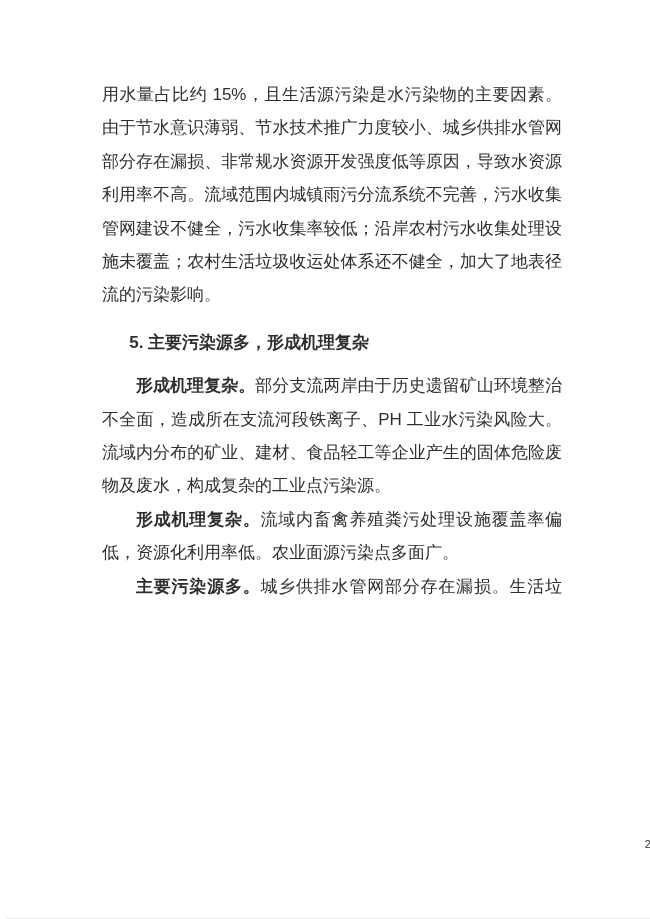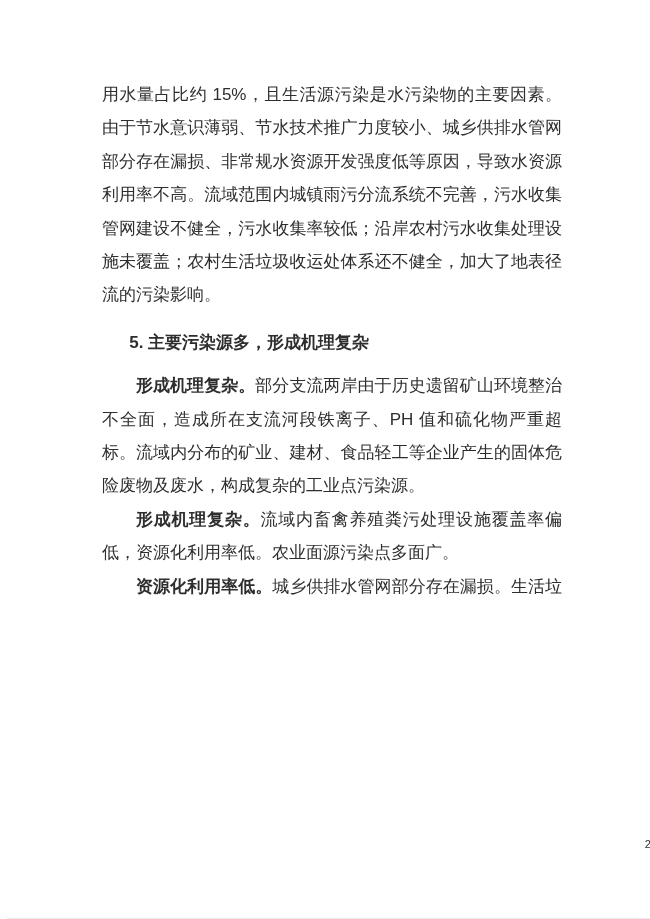--- a/index.html
+++ b/index.html
@@ -60,18 +60,18 @@
     font-family: "Liberation Sans", sans-serif;
   }
 </style>
 </head>
 <body>
 
 <div class="page">
   <div class="doc-body" id="doc-body">
       <p class="para no-indent"><span class="run">用水量占比约 15%，且生活源污染是水污染物的主要因素。由于节水意识薄弱、节水技术推广力度较小、城乡供排水管网部分存在漏损、非常规水资源开发强度低等原因，导致水资源利用率不高。流域范围内城镇雨污分流系统不完善，污水收集管网建设不健全，污水收集率较低；沿岸农村污水收集处理设施未覆盖；农村生活垃圾收运处体系还不健全，加大了地表径流的污染影响。</span></p>
       <p class="para heading"><span class="run bold">5. 主要污染源多，形成机理复杂</span></p>
-      <p class="para"><span class="run bold">形成机理复杂。</span><span class="run">部分支流两岸由于历史遗留矿山环境整治不全面，造成所在支流河段铁离子、PH 值和硫化物严重超标。流域内分布的矿业、建材、食品轻工等企业产生的固体危险废物及废水，构成复杂的工业点污染源。</span></p>
+      <p class="para"><span class="run bold">形成机理复杂。</span><span class="run">部分支流两岸由于历史遗留矿山环境整治不全面，造成所在支流河段铁离子、PH 工业水污染风险大。流域内分布的矿业、建材、食品轻工等企业产生的固体危险废物及废水，构成复杂的工业点污染源。</span></p>
       <p class="para"><span class="run bold">形成机理复杂。</span><span class="run">流域内畜禽养殖粪污处理设施覆盖率偏低，资源化利用率低。农业面源污染点多面广。</span></p>
-      <p class="para justify-last"><span class="run bold">资源化利用率低。</span><span class="run">城乡供排水管网部分存在漏损。生活垃</span></p>
+      <p class="para justify-last"><span class="run bold">主要污染源多。</span><span class="run">城乡供排水管网部分存在漏损。生活垃</span></p>
     </div>
   <div class="page-number">21</div>
 </div>
 
 </body></html>

